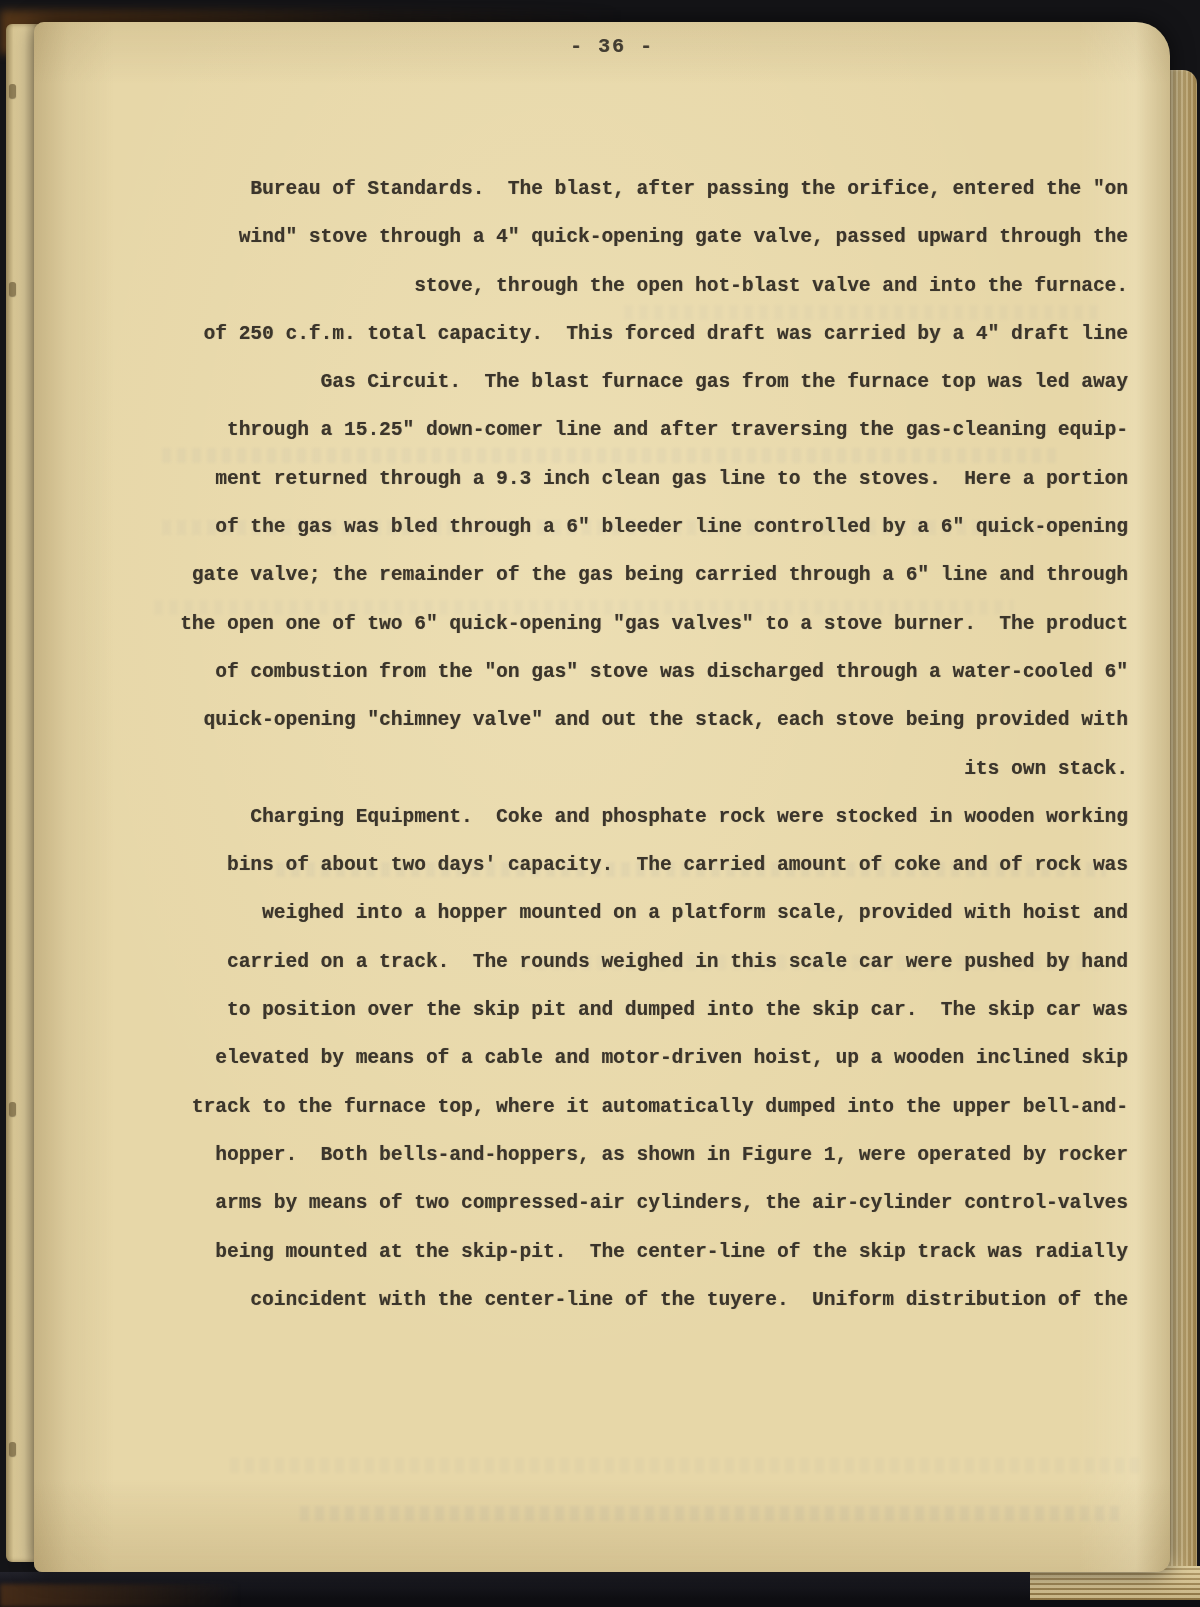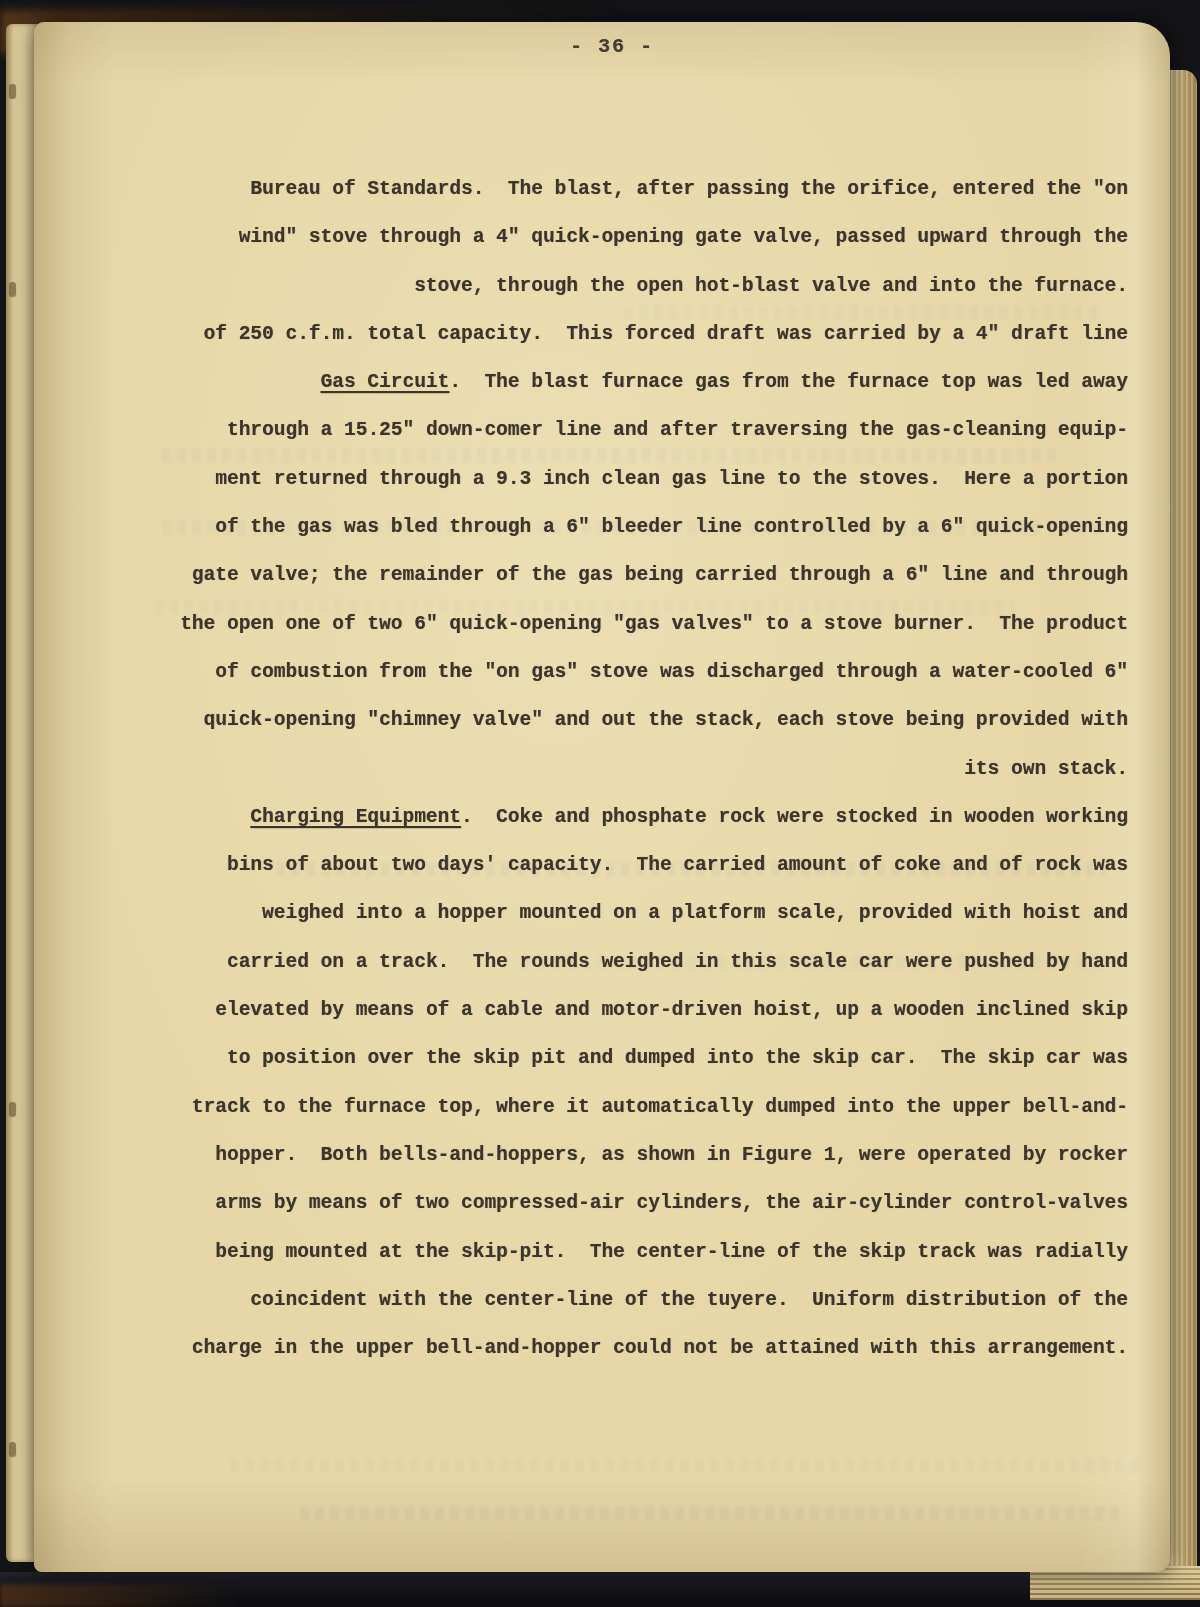--- a/index.html
+++ b/index.html
@@ -83,21 +83,20 @@
     text-shadow:0.4px 0.4px 0.6px rgba(60,52,40,0.5);
   }
   .text-block{
     position:absolute;left:114px;top:143px;width:980px;
     font-size:19.5px;line-height:48.3px;font-weight:700;
     color:#3b352b;
     text-shadow:0.35px 0.35px 0.7px rgba(58,52,42,0.55);
   }
   .line{white-space:pre;text-align:right;}
   .line .u{
-    text-decoration:underline;
     text-decoration-thickness:1.6px;
     text-underline-offset:4px;
   }
   
   .ghost{
     position:absolute;height:15px;pointer-events:none;
     background:repeating-linear-gradient(90deg, rgba(118,128,152,0.55) 0 9px, rgba(118,128,152,0) 9px 15px);
     filter:blur(1.6px);
   }
 </style>
@@ -144,24 +143,23 @@
         <div class="line"><span>of the gas was bled through a 6" bleeder line controlled by a 6" quick-opening</span></div>
         <div class="line"><span>gate valve; the remainder of the gas being carried through a 6" line and through</span></div>
         <div class="line"><span>the open one of two 6" quick-opening "gas valves" to a stove burner.  The product</span></div>
         <div class="line"><span>of combustion from the "on gas" stove was discharged through a water-cooled 6"</span></div>
         <div class="line"><span>quick-opening "chimney valve" and out the stack, each stove being provided with</span></div>
         <div class="line"><span>its own stack.</span></div>
         <div class="line"><span>     </span><span class="u">Charging Equipment</span><span>.  Coke and phosphate rock were stocked in wooden working</span></div>
         <div class="line"><span>bins of about two days' capacity.  The carried amount of coke and of rock was</span></div>
         <div class="line"><span>weighed into a hopper mounted on a platform scale, provided with hoist and</span></div>
         <div class="line"><span>carried on a track.  The rounds weighed in this scale car were pushed by hand</span></div>
+        <div class="line"><span>to position over the skip pit and dumped into the skip car.  The skip car was</span></div>
         <div class="line"><span>elevated by means of a cable and motor-driven hoist, up a wooden inclined skip</span></div>
-        <div class="line"><span>to position over the skip pit and dumped into the skip car.  The skip car was</span></div>
         <div class="line"><span>track to the furnace top, where it automatically dumped into the upper bell-and-</span></div>
         <div class="line"><span>hopper.  Both bells-and-hoppers, as shown in Figure 1, were operated by rocker</span></div>
         <div class="line"><span>arms by means of two compressed-air cylinders, the air-cylinder control-valves</span></div>
         <div class="line"><span>being mounted at the skip-pit.  The center-line of the skip track was radially</span></div>
         <div class="line"><span>coincident with the center-line of the tuyere.  Uniform distribution of the</span></div>
-        <div class="line"><span>charge in the upper bell-and-hopper could not be attained with this arrangement.</span></div>
       </div>
 
   </div>
 </div>
 
 </body></html>

